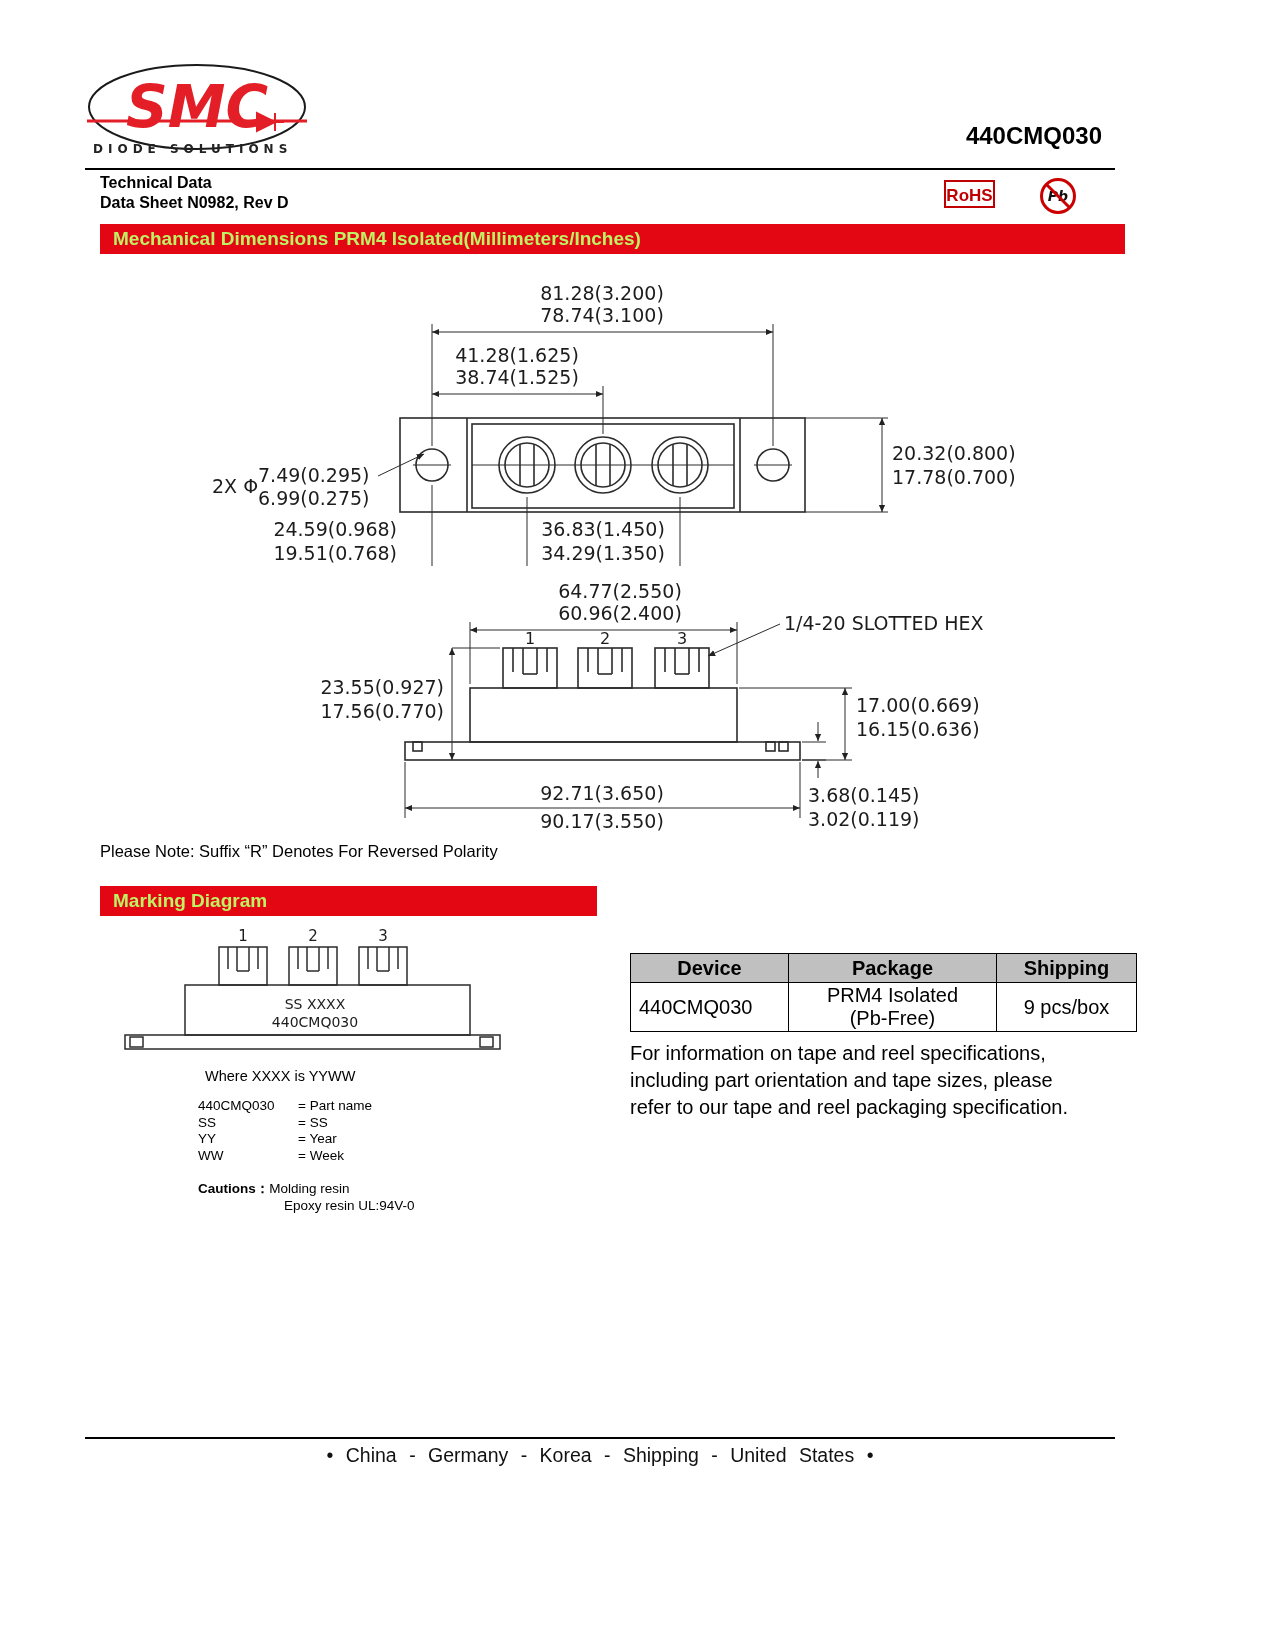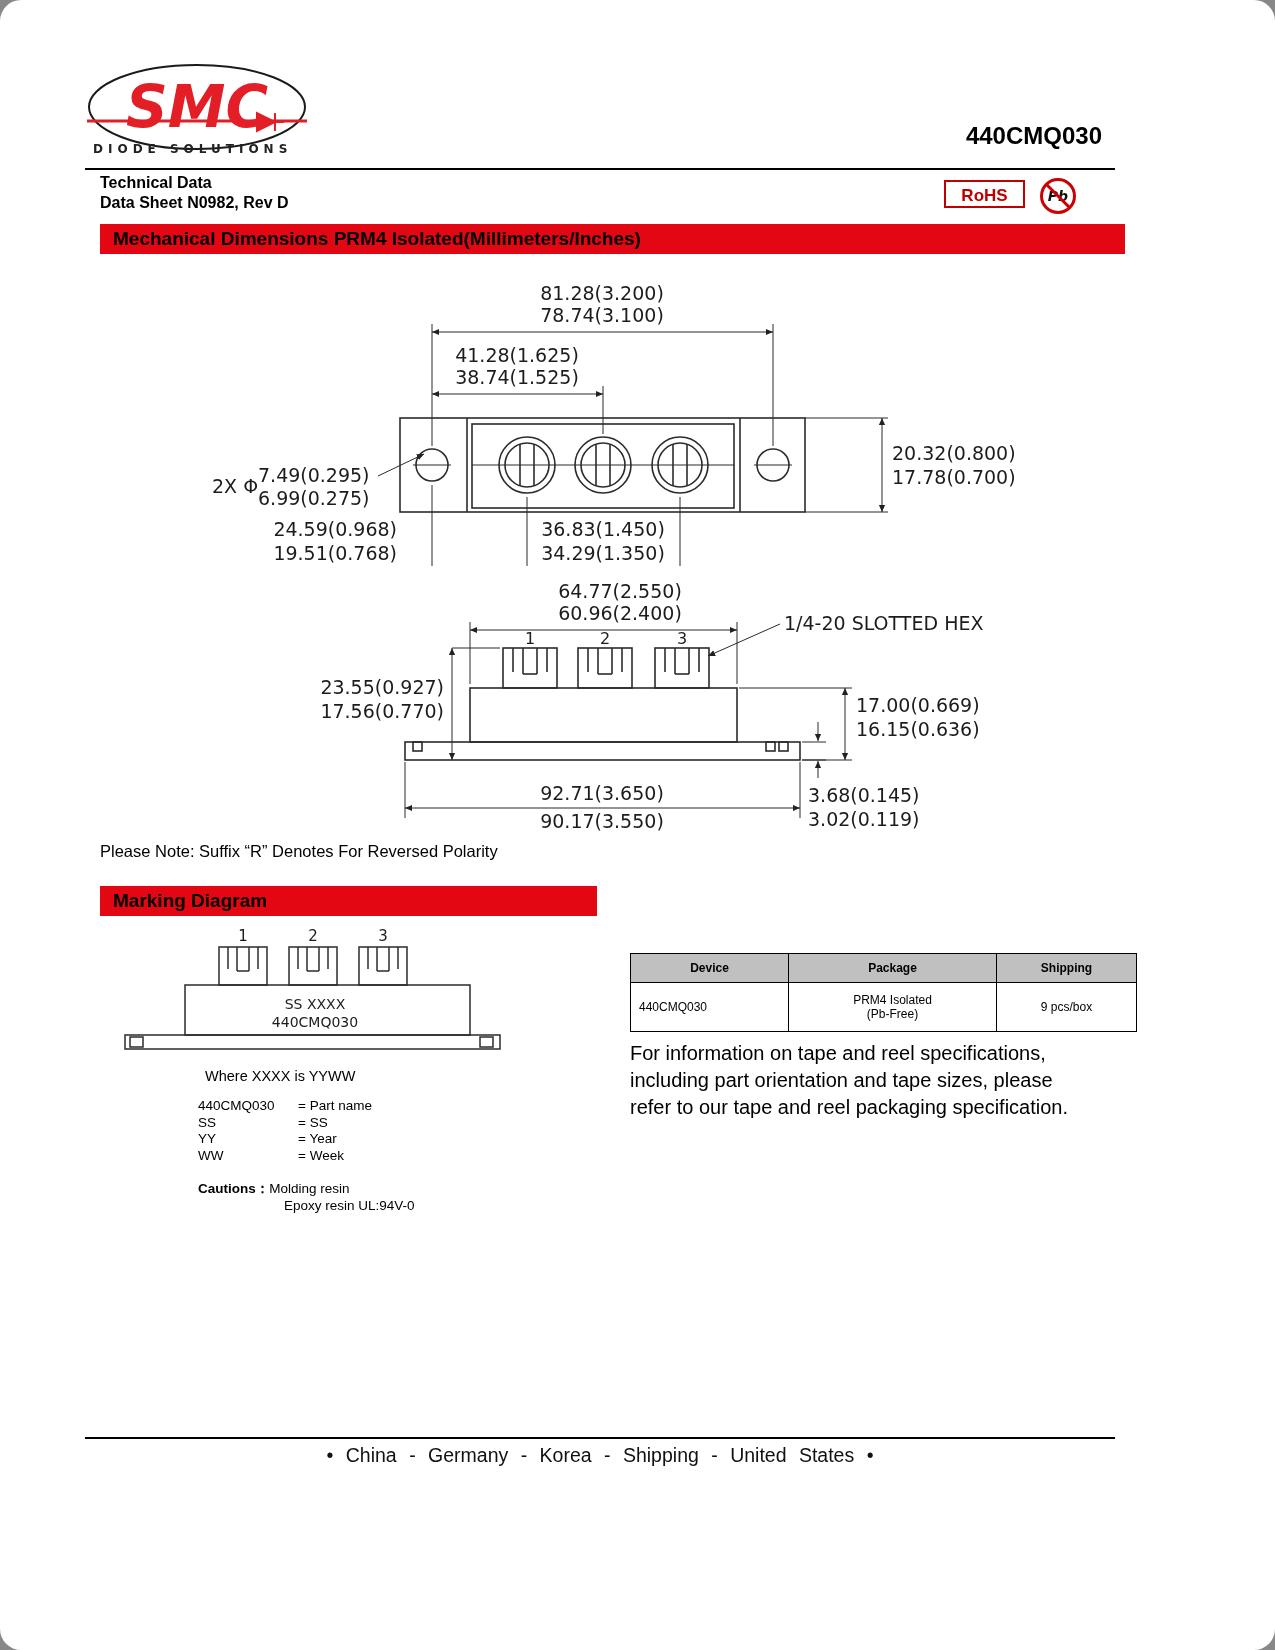--- a/index.html
+++ b/index.html
@@ -1,44 +1,44 @@
 <!DOCTYPE html>
 <html><head>
 <meta charset="utf-8">
 <style>
   html,body { margin:0; padding:0; background:#888; }
   .page { position:relative; width:1275px; height:1650px; background:#fff;
-          font-family:"Liberation Sans", sans-serif; color:#000; overflow:hidden; margin:0 auto;border-radius:21px; }
+          font-family:"Liberation Sans", sans-serif; color:#000; overflow:hidden; margin:0 auto; }
   .abs { position:absolute; }
   .bold { font-weight:bold;text-align:center; }
   .rule { border-top:2.5px solid #000; }
-  .banner { position:absolute; height:30px; background:#e30613; color:#000000; font-weight:bold;
+  .banner { position:absolute; height:30px; background:#e30613; color:#bef264; font-weight:bold;
             font-size:19px; line-height:30px; padding-left:13px; box-sizing:border-box; }
   
   .partnum { font-size:24px; font-weight:bold; text-align:right; }
   .techline { font-size:16px; font-weight:bold; line-height:20px;text-align:center; }
-  .rohs { width:81px; height:28px; border:2.5px solid #c00000; color:#c00000; font-weight:bold;
+  .rohs { width:51px; height:28px; border:2.5px solid #c00000; color:#c00000; font-weight:bold;
           font-size:17px; text-align:center; line-height:28px; box-sizing:border-box; }
   .logo-smc { font-style:italic; font-weight:bold; font-size:58px; font-family:"DejaVu Sans", sans-serif; fill:#e31e26; }
   .logo-sub { font-weight:bold; font-size:12px; font-family:"DejaVu Sans", sans-serif; fill:#222; letter-spacing:5px; }
   .pb-text { font-style:italic; font-weight:bold; font-size:14px; font-family:"DejaVu Sans", sans-serif; fill:#111; }
   
   .mech-svg text { font-size:19px; fill:#1c1c1c; font-family:"DejaVu Sans", sans-serif; }
   .mech-svg .tnum { font-size:16px; }
   .marking-svg text { font-size:14px; fill:#1c1c1c; font-family:"DejaVu Sans", sans-serif; }
   .marking-svg .tnum { font-size:15px; }
   
   .polnote { font-size:16.5px; }
   .where { font-size:14.5px; }
   .legend { font-size:13.5px; line-height:16.5px; }
   .legend-row { display:flex; }
   .legend-row span:first-child { width:100px; }
   .cautions { font-size:13.5px; }
   
-  .order-table { position:absolute; border-collapse:collapse; font-size:12px; }
+  .order-table { position:absolute; border-collapse:collapse; font-size:20px; }
   .order-table th, .order-table td { border:1.5px solid #000; }
   .order-table th { background:#c0c0c0; height:26px; font-weight:bold; text-align:center; }
   .order-table td { height:46px; }
   .cell-dev { padding-left:8px; text-align:left; }
   .cell-pkg, .cell-ship { text-align:center; }
   .tapenote { font-size:20px; line-height:1.35; }
   
   .footer-line { text-align:center; font-size:19.5px; color:#111; }
 </style>
 </head>

